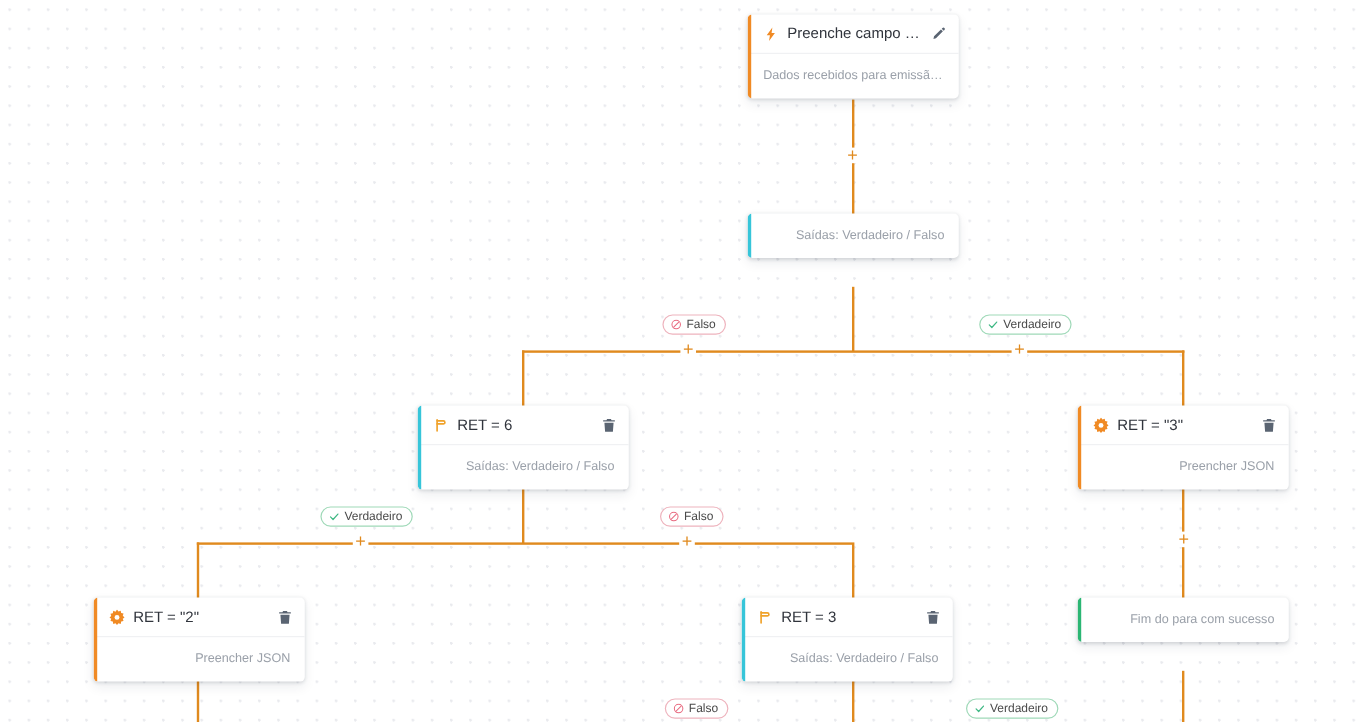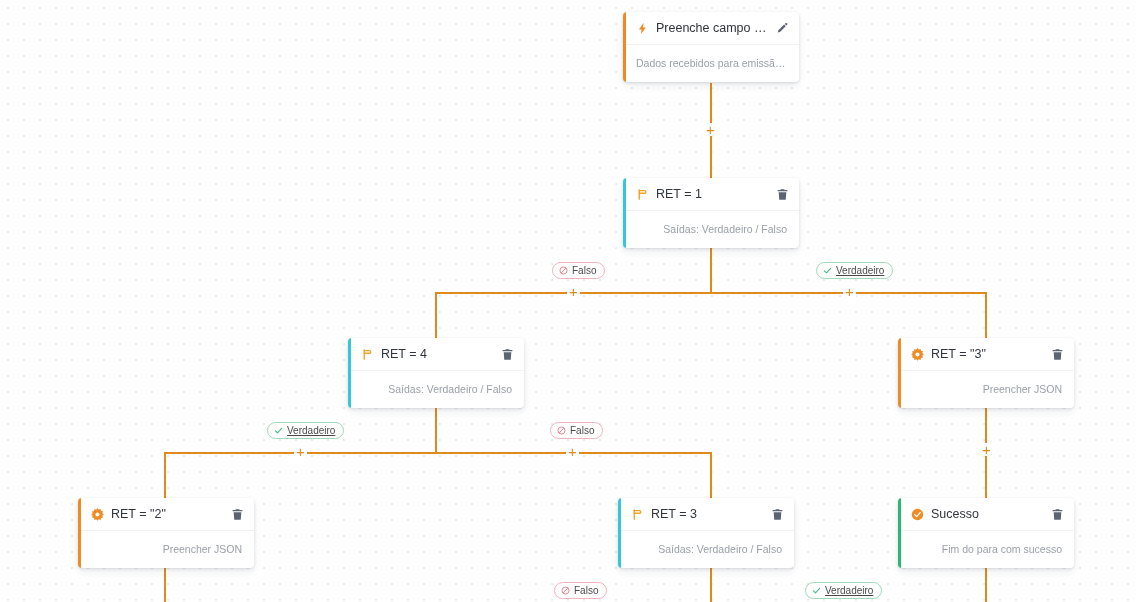--- a/index.html
+++ b/index.html
@@ -62,21 +62,21 @@
     height: 17px;
     padding: 0 8px 0 6px;
     border-radius: 9px;
     background: #ffffff;
     font-size: 10px;
     line-height: 17px;
     white-space: nowrap;
     cursor: pointer;
     box-sizing: border-box;
   }
-  .badge.true  { border: 1px solid #9fd9b8; color: #4a4a4a; text-decoration: underline; }
+  .badge.true  { border: 1px solid #9fd9b8; color: #4a4a4a; }
   .badge.false { border: 1px solid #eeb3bd; color: #4a4a4a; text-align: right; }
   .badge svg { display: block; flex: 0 0 auto; }
 
   
   .node {
     position: absolute;
     z-index: 5;
     width: 176px;
     background: #ffffff;
     border-radius: 4px;
@@ -205,101 +205,81 @@
       <span class="title">Preenche campo re...</span>
       <svg class="act" width="13" height="13" viewBox="0 0 16 16">
         <path d="M11.6 1.6a1.4 1.4 0 0 1 2 2l-.8.8-2-2zM10 3.1l2 2-7.1 7.1-2.6.6.6-2.6z" fill="#5a6472"></path>
       </svg>
     </div>
     <div class="body left">Dados recebidos para emissão d...</div>
   </div>
 
   <div class="node" style="left:623px; top:178px;">
     <div class="accent" style="background:#36c5d9;"></div>
+    <div class="body">Saídas: Verdadeiro / Falso</div>
+  </div>
+
+  <div class="node" style="left:348px; top:338px;">
+    <div class="accent" style="background:#36c5d9;"></div>
     <div class="head">
       <svg class="nicon" width="13" height="13" viewBox="0 0 16 16">
         <path d="M4 2.3v11.4" stroke="#f0a22a" stroke-width="1.7" stroke-linecap="round" fill="none"></path>
         <path d="M4 3.3h6.4a1.6 1.6 0 0 1 0 3.2H4" stroke="#f0a22a" stroke-width="1.7" fill="none" stroke-linecap="round" stroke-linejoin="round"></path>
       </svg>
-      <span class="title">RET = 1</span>
+      <span class="title">RET = 6</span>
       <svg class="act" width="13" height="13" viewBox="0 0 16 16">
         <path d="M6 1.4h4l.6 1.2H14v1.3H2V2.6h3.4zM3.3 5.2h9.4l-.7 9.4H4z" fill="#5a6472"></path>
       </svg>
     </div>
     <div class="body">Saídas: Verdadeiro / Falso</div>
   </div>
 
-  <div class="node" style="left:348px; top:338px;">
+  <div class="node" style="left:898px; top:338px;">
+    <div class="accent" style="background:#f08a24;"></div>
+    <div class="head">
+      <svg class="nicon" width="13" height="13" viewBox="0 0 16 16">
+        <path d="M8 0l1.5 1.9 2.3-.8.5 2.4 2.4.5-.8 2.3L15.8 8l-1.9 1.5.8 2.3-2.4.5-.5 2.4-2.3-.8L8 15.8l-1.5-1.9-2.3.8-.5-2.4-2.4-.5.8-2.3L.2 8l1.9-1.5-.8-2.3 2.4-.5.5-2.4 2.3.8z" fill="#f08a24"></path>
+        <circle cx="8" cy="8" r="2.5" fill="#ffffff"></circle>
+      </svg>
+      <span class="title">RET = "3"</span>
+      <svg class="act" width="13" height="13" viewBox="0 0 16 16">
+        <path d="M6 1.4h4l.6 1.2H14v1.3H2V2.6h3.4zM3.3 5.2h9.4l-.7 9.4H4z" fill="#5a6472"></path>
+      </svg>
+    </div>
+    <div class="body">Preencher JSON</div>
+  </div>
+
+  <div class="node" style="left:78px; top:498px;">
+    <div class="accent" style="background:#f08a24;"></div>
+    <div class="head">
+      <svg class="nicon" width="13" height="13" viewBox="0 0 16 16">
+        <path d="M8 0l1.5 1.9 2.3-.8.5 2.4 2.4.5-.8 2.3L15.8 8l-1.9 1.5.8 2.3-2.4.5-.5 2.4-2.3-.8L8 15.8l-1.5-1.9-2.3.8-.5-2.4-2.4-.5.8-2.3L.2 8l1.9-1.5-.8-2.3 2.4-.5.5-2.4 2.3.8z" fill="#f08a24"></path>
+        <circle cx="8" cy="8" r="2.5" fill="#ffffff"></circle>
+      </svg>
+      <span class="title">RET = "2"</span>
+      <svg class="act" width="13" height="13" viewBox="0 0 16 16">
+        <path d="M6 1.4h4l.6 1.2H14v1.3H2V2.6h3.4zM3.3 5.2h9.4l-.7 9.4H4z" fill="#5a6472"></path>
+      </svg>
+    </div>
+    <div class="body">Preencher JSON</div>
+  </div>
+
+  <div class="node" style="left:618px; top:498px;">
     <div class="accent" style="background:#36c5d9;"></div>
     <div class="head">
       <svg class="nicon" width="13" height="13" viewBox="0 0 16 16">
         <path d="M4 2.3v11.4" stroke="#f0a22a" stroke-width="1.7" stroke-linecap="round" fill="none"></path>
         <path d="M4 3.3h6.4a1.6 1.6 0 0 1 0 3.2H4" stroke="#f0a22a" stroke-width="1.7" fill="none" stroke-linecap="round" stroke-linejoin="round"></path>
       </svg>
-      <span class="title">RET = 4</span>
-      <svg class="act" width="13" height="13" viewBox="0 0 16 16">
-        <path d="M6 1.4h4l.6 1.2H14v1.3H2V2.6h3.4zM3.3 5.2h9.4l-.7 9.4H4z" fill="#5a6472"></path>
-      </svg>
-    </div>
-    <div class="body">Saídas: Verdadeiro / Falso</div>
-  </div>
-
-  <div class="node" style="left:898px; top:338px;">
-    <div class="accent" style="background:#f08a24;"></div>
-    <div class="head">
-      <svg class="nicon" width="13" height="13" viewBox="0 0 16 16">
-        <path d="M8 0l1.5 1.9 2.3-.8.5 2.4 2.4.5-.8 2.3L15.8 8l-1.9 1.5.8 2.3-2.4.5-.5 2.4-2.3-.8L8 15.8l-1.5-1.9-2.3.8-.5-2.4-2.4-.5.8-2.3L.2 8l1.9-1.5-.8-2.3 2.4-.5.5-2.4 2.3.8z" fill="#f08a24"></path>
-        <circle cx="8" cy="8" r="2.5" fill="#ffffff"></circle>
-      </svg>
-      <span class="title">RET = "3"</span>
-      <svg class="act" width="13" height="13" viewBox="0 0 16 16">
-        <path d="M6 1.4h4l.6 1.2H14v1.3H2V2.6h3.4zM3.3 5.2h9.4l-.7 9.4H4z" fill="#5a6472"></path>
-      </svg>
-    </div>
-    <div class="body">Preencher JSON</div>
-  </div>
-
-  <div class="node" style="left:78px; top:498px;">
-    <div class="accent" style="background:#f08a24;"></div>
-    <div class="head">
-      <svg class="nicon" width="13" height="13" viewBox="0 0 16 16">
-        <path d="M8 0l1.5 1.9 2.3-.8.5 2.4 2.4.5-.8 2.3L15.8 8l-1.9 1.5.8 2.3-2.4.5-.5 2.4-2.3-.8L8 15.8l-1.5-1.9-2.3.8-.5-2.4-2.4-.5.8-2.3L.2 8l1.9-1.5-.8-2.3 2.4-.5.5-2.4 2.3.8z" fill="#f08a24"></path>
-        <circle cx="8" cy="8" r="2.5" fill="#ffffff"></circle>
-      </svg>
-      <span class="title">RET = "2"</span>
-      <svg class="act" width="13" height="13" viewBox="0 0 16 16">
-        <path d="M6 1.4h4l.6 1.2H14v1.3H2V2.6h3.4zM3.3 5.2h9.4l-.7 9.4H4z" fill="#5a6472"></path>
-      </svg>
-    </div>
-    <div class="body">Preencher JSON</div>
-  </div>
-
-  <div class="node" style="left:618px; top:498px;">
-    <div class="accent" style="background:#36c5d9;"></div>
-    <div class="head">
-      <svg class="nicon" width="13" height="13" viewBox="0 0 16 16">
-        <path d="M4 2.3v11.4" stroke="#f0a22a" stroke-width="1.7" stroke-linecap="round" fill="none"></path>
-        <path d="M4 3.3h6.4a1.6 1.6 0 0 1 0 3.2H4" stroke="#f0a22a" stroke-width="1.7" fill="none" stroke-linecap="round" stroke-linejoin="round"></path>
-      </svg>
       <span class="title">RET = 3</span>
       <svg class="act" width="13" height="13" viewBox="0 0 16 16">
         <path d="M6 1.4h4l.6 1.2H14v1.3H2V2.6h3.4zM3.3 5.2h9.4l-.7 9.4H4z" fill="#5a6472"></path>
       </svg>
     </div>
     <div class="body">Saídas: Verdadeiro / Falso</div>
   </div>
 
   <div class="node" style="left:898px; top:498px;">
     <div class="accent" style="background:#2bb673;"></div>
-    <div class="head">
-      <svg class="nicon" width="13" height="13" viewBox="0 0 16 16">
-        <circle cx="8" cy="8" r="7" fill="#f08a24"></circle>
-        <polyline points="4.6,8.2 7,10.6 11.4,5.6" fill="none" stroke="#ffffff" stroke-width="1.6" stroke-linecap="round" stroke-linejoin="round"></polyline>
-      </svg>
-      <span class="title">Sucesso</span>
-      <svg class="act" width="13" height="13" viewBox="0 0 16 16">
-        <path d="M6 1.4h4l.6 1.2H14v1.3H2V2.6h3.4zM3.3 5.2h9.4l-.7 9.4H4z" fill="#5a6472"></path>
-      </svg>
-    </div>
     <div class="body">Fim do para com sucesso</div>
   </div>
 
 </div>
 
 </body></html>

